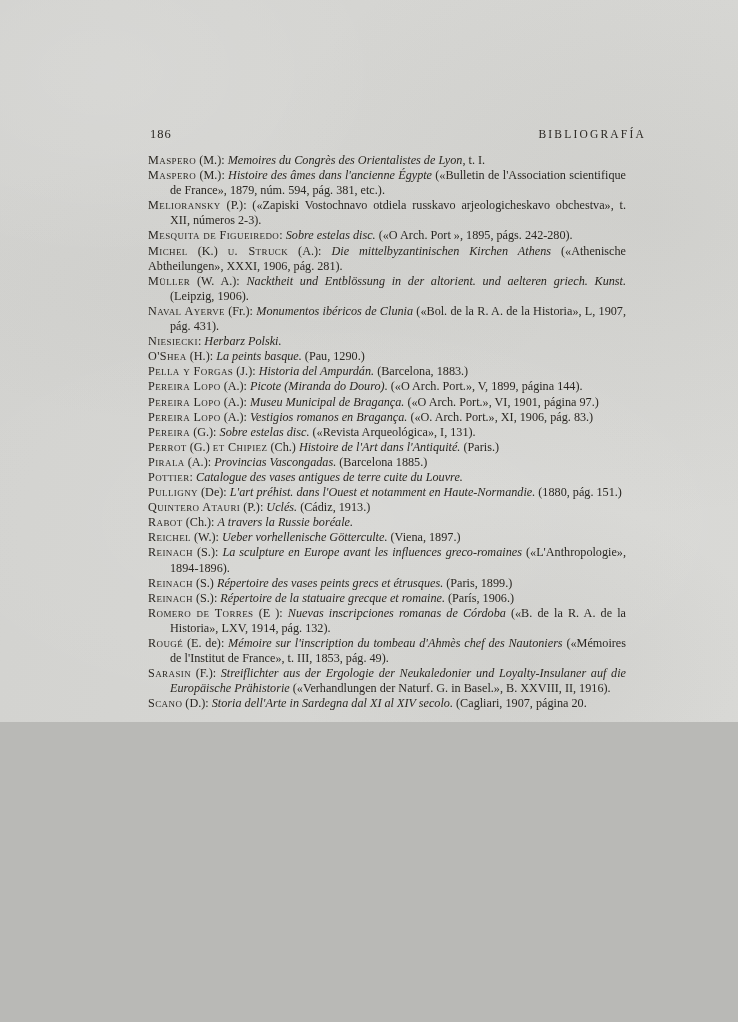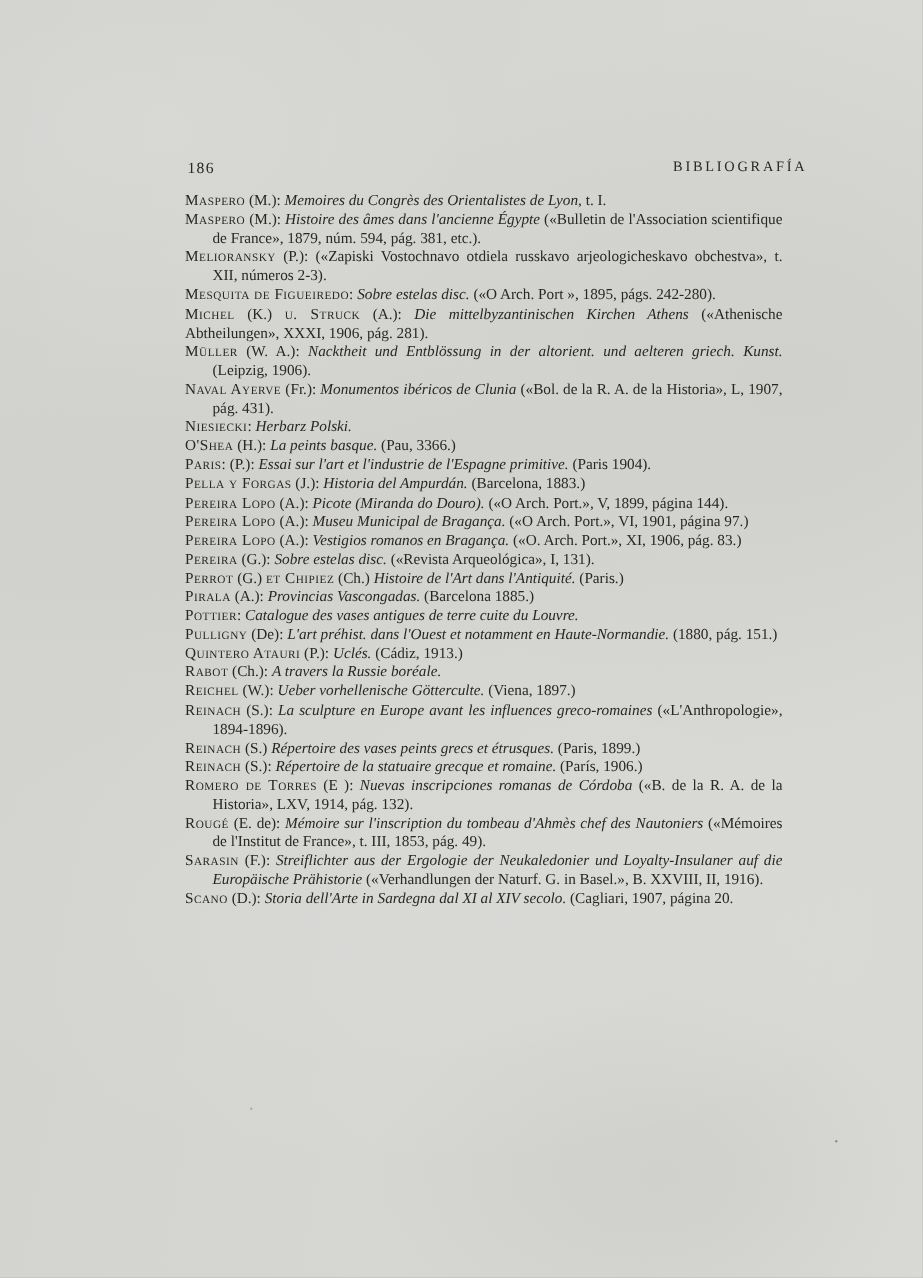--- a/index.html
+++ b/index.html
@@ -3,21 +3,21 @@
 <meta charset="utf-8">
 <style>
   html, body { margin: 0; padding: 0; }
   body {
     width: 738px; height: 1022px;
     background: #b9b9b6;
     font-family: "Liberation Serif", "DejaVu Serif", serif;
   }
   .page {
     position: relative;
-    width: 738px; height: 1022px;
+    width: 738px; height: 722px;
     overflow: hidden;
     color: #2a2722;
     background:
       radial-gradient(2px 2px at 669px 913px, rgba(50,50,45,.65), transparent 70%),
       radial-gradient(2px 2px at 201px 887px, rgba(60,60,55,.4), transparent 70%),
       radial-gradient(ellipse 420px 280px at 14% 10%, rgba(255,255,255,.10), transparent 70%),
       radial-gradient(ellipse 560px 420px at 88% 30%, rgba(125,125,118,.09), transparent 72%),
       radial-gradient(ellipse 650px 320px at 45% 72%, rgba(255,255,255,.07), transparent 70%),
       radial-gradient(ellipse 340px 240px at 72% 92%, rgba(115,115,108,.08), transparent 70%),
       radial-gradient(ellipse 500px 200px at 30% 40%, rgba(130,130,124,.05), transparent 70%),
@@ -68,22 +68,21 @@
   </div>
   <div class="text-block" id="entries">
       <p class="entry"><span class="seg-sc">Maspero</span><span class="seg-r"> (M.): </span><span class="seg-i">Memoires du Congrès des Orientalistes de Lyon</span><span class="seg-r">, t. I.</span></p>
       <p class="entry"><span class="seg-sc">Maspero</span><span class="seg-r"> (M.): </span><span class="seg-i">Histoire des âmes dans l'ancienne Égypte</span><span class="seg-r"> («Bulletin de l'Association scientifique de France», 1879, núm. 594, pág. 381, etc.).</span></p>
       <p class="entry"><span class="seg-sc">Melioransky</span><span class="seg-r"> (P.): («Zapiski Vostochnavo otdiela russkavo arjeologicheskavo obchestva», t. XII, números 2-3).</span></p>
       <p class="entry"><span class="seg-sc">Mesquita de Figueiredo</span><span class="seg-r">: </span><span class="seg-i">Sobre estelas disc.</span><span class="seg-r"> («O Arch. Port », 1895, págs. 242-280).</span></p>
       <p class="entry flush"><span class="seg-sc">Michel</span><span class="seg-r"> (K.) </span><span class="seg-sc">u. Struck</span><span class="seg-r"> (A.): </span><span class="seg-i">Die mittelbyzantinischen Kirchen Athens</span><span class="seg-r"> («Athenische Abtheilungen», XXXI, 1906, pág. 281).</span></p>
       <p class="entry"><span class="seg-sc">Müller</span><span class="seg-r"> (W. A.): </span><span class="seg-i">Nacktheit und Entblössung in der altorient. und aelteren griech. Kunst.</span><span class="seg-r"> (Leipzig, 1906).</span></p>
       <p class="entry"><span class="seg-sc">Naval Ayerve</span><span class="seg-r"> (Fr.): </span><span class="seg-i">Monumentos ibéricos de Clunia</span><span class="seg-r"> («Bol. de la R. A. de la Historia», L, 1907, pág. 431).</span></p>
       <p class="entry"><span class="seg-sc">Niesiecki</span><span class="seg-r">: </span><span class="seg-i">Herbarz Polski.</span></p>
-      <p class="entry"><span class="seg-sc">O'Shea</span><span class="seg-r"> (H.): </span><span class="seg-i">La peints basque.</span><span class="seg-r"> (Pau, 3366.)</span></p>
-      <p class="entry"><span class="seg-sc">Paris</span><span class="seg-r">: (P.): </span><span class="seg-i">Essai sur l'art et l'industrie de l'Espagne primitive.</span><span class="seg-r"> (Paris 1904).</span></p>
+      <p class="entry"><span class="seg-sc">O'Shea</span><span class="seg-r"> (H.): </span><span class="seg-i">La peints basque.</span><span class="seg-r"> (Pau, 1290.)</span></p>
       <p class="entry"><span class="seg-sc">Pella y Forgas</span><span class="seg-r"> (J.): </span><span class="seg-i">Historia del Ampurdán.</span><span class="seg-r"> (Barcelona, 1883.)</span></p>
       <p class="entry"><span class="seg-sc">Pereira Lopo</span><span class="seg-r"> (A.): </span><span class="seg-i">Picote (Miranda do Douro).</span><span class="seg-r"> («O Arch. Port.», V, 1899, página 144).</span></p>
       <p class="entry"><span class="seg-sc">Pereira Lopo</span><span class="seg-r"> (A.): </span><span class="seg-i">Museu Municipal de Bragança.</span><span class="seg-r"> («O Arch. Port.», VI, 1901, página 97.)</span></p>
       <p class="entry"><span class="seg-sc">Pereira Lopo</span><span class="seg-r"> (A.): </span><span class="seg-i">Vestigios romanos en Bragança.</span><span class="seg-r"> («O. Arch. Port.», XI, 1906, pág. 83.)</span></p>
       <p class="entry"><span class="seg-sc">Pereira</span><span class="seg-r"> (G.): </span><span class="seg-i">Sobre estelas disc.</span><span class="seg-r"> («Revista Arqueológica», I, 131).</span></p>
       <p class="entry"><span class="seg-sc">Perrot</span><span class="seg-r"> (G.) </span><span class="seg-sc">et Chipiez</span><span class="seg-r"> (Ch.) </span><span class="seg-i">Histoire de l'Art dans l'Antiquité.</span><span class="seg-r"> (Paris.)</span></p>
       <p class="entry"><span class="seg-sc">Pirala</span><span class="seg-r"> (A.): </span><span class="seg-i">Provincias Vascongadas.</span><span class="seg-r"> (Barcelona 1885.)</span></p>
       <p class="entry"><span class="seg-sc">Pottier</span><span class="seg-r">: </span><span class="seg-i">Catalogue des vases antigues de terre cuite du Louvre.</span></p>
       <p class="entry"><span class="seg-sc">Pulligny</span><span class="seg-r"> (De): </span><span class="seg-i">L'art préhist. dans l'Ouest et notamment en Haute-Normandie.</span><span class="seg-r"> (1880, pág. 151.)</span></p>
       <p class="entry"><span class="seg-sc">Quintero Atauri</span><span class="seg-r"> (P.): </span><span class="seg-i">Uclés.</span><span class="seg-r"> (Cádiz, 1913.)</span></p>

